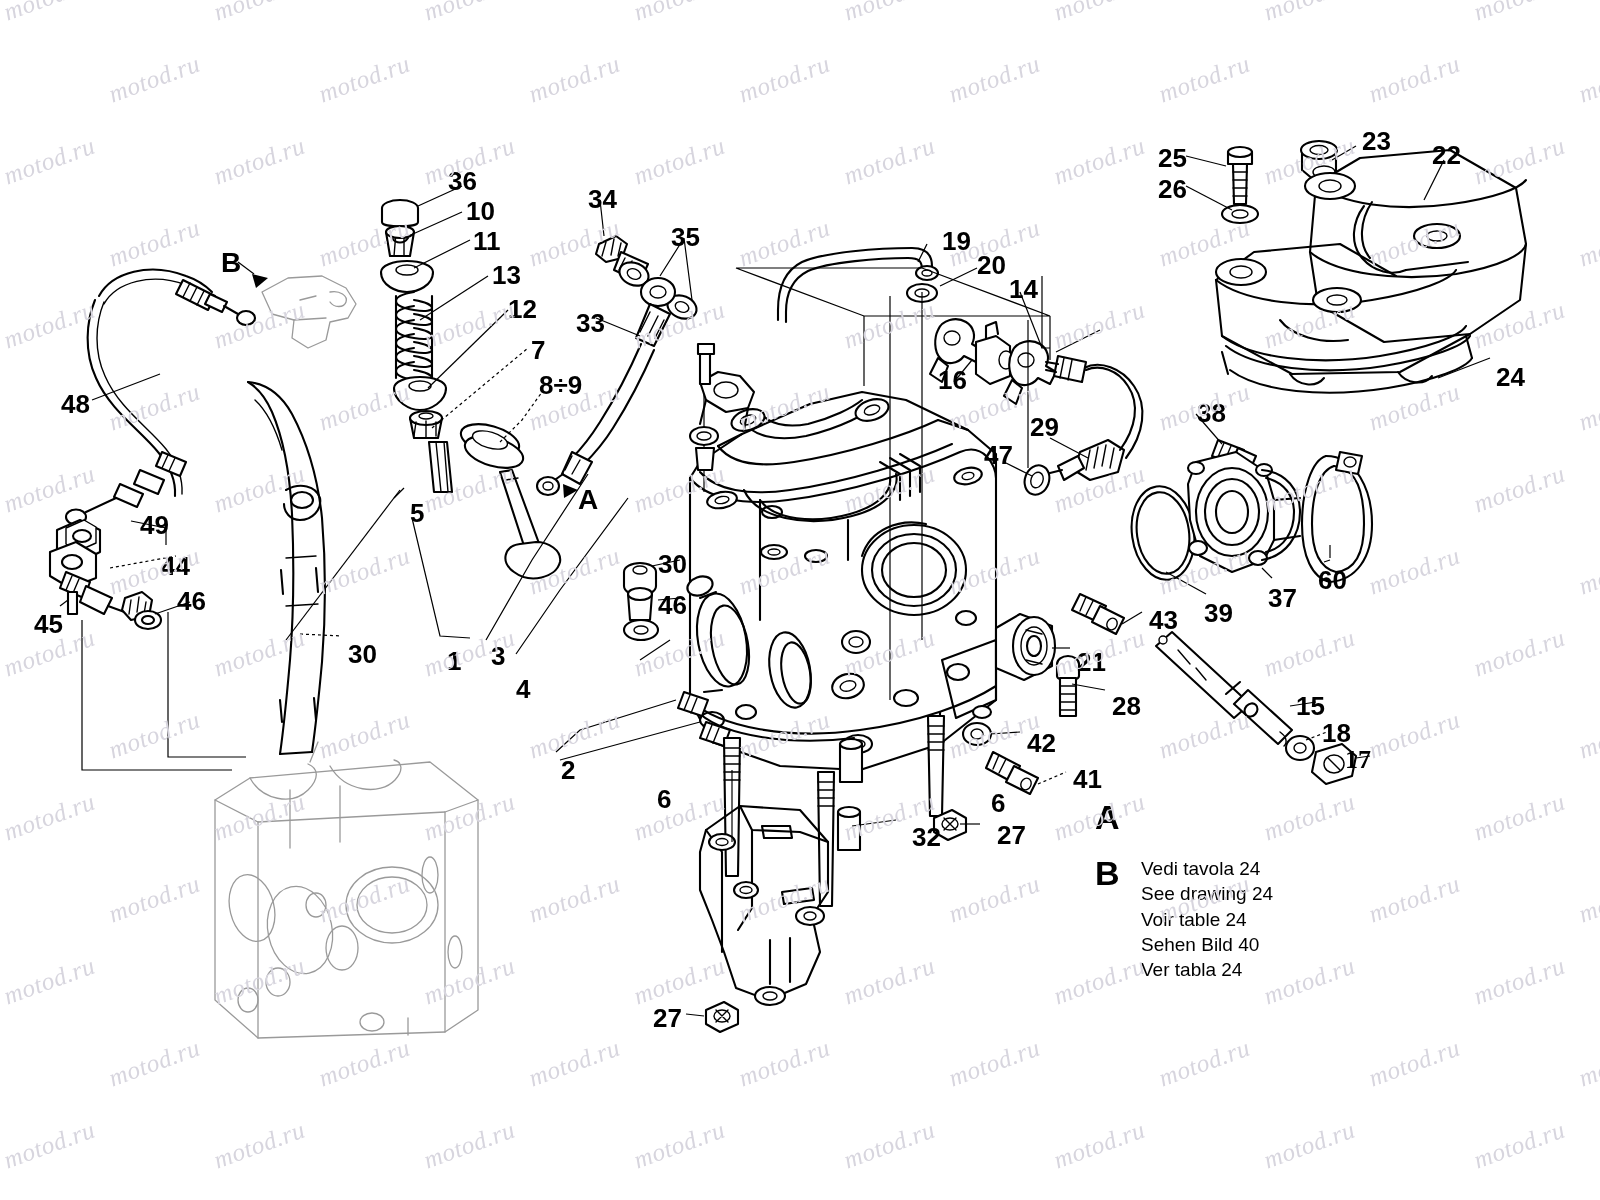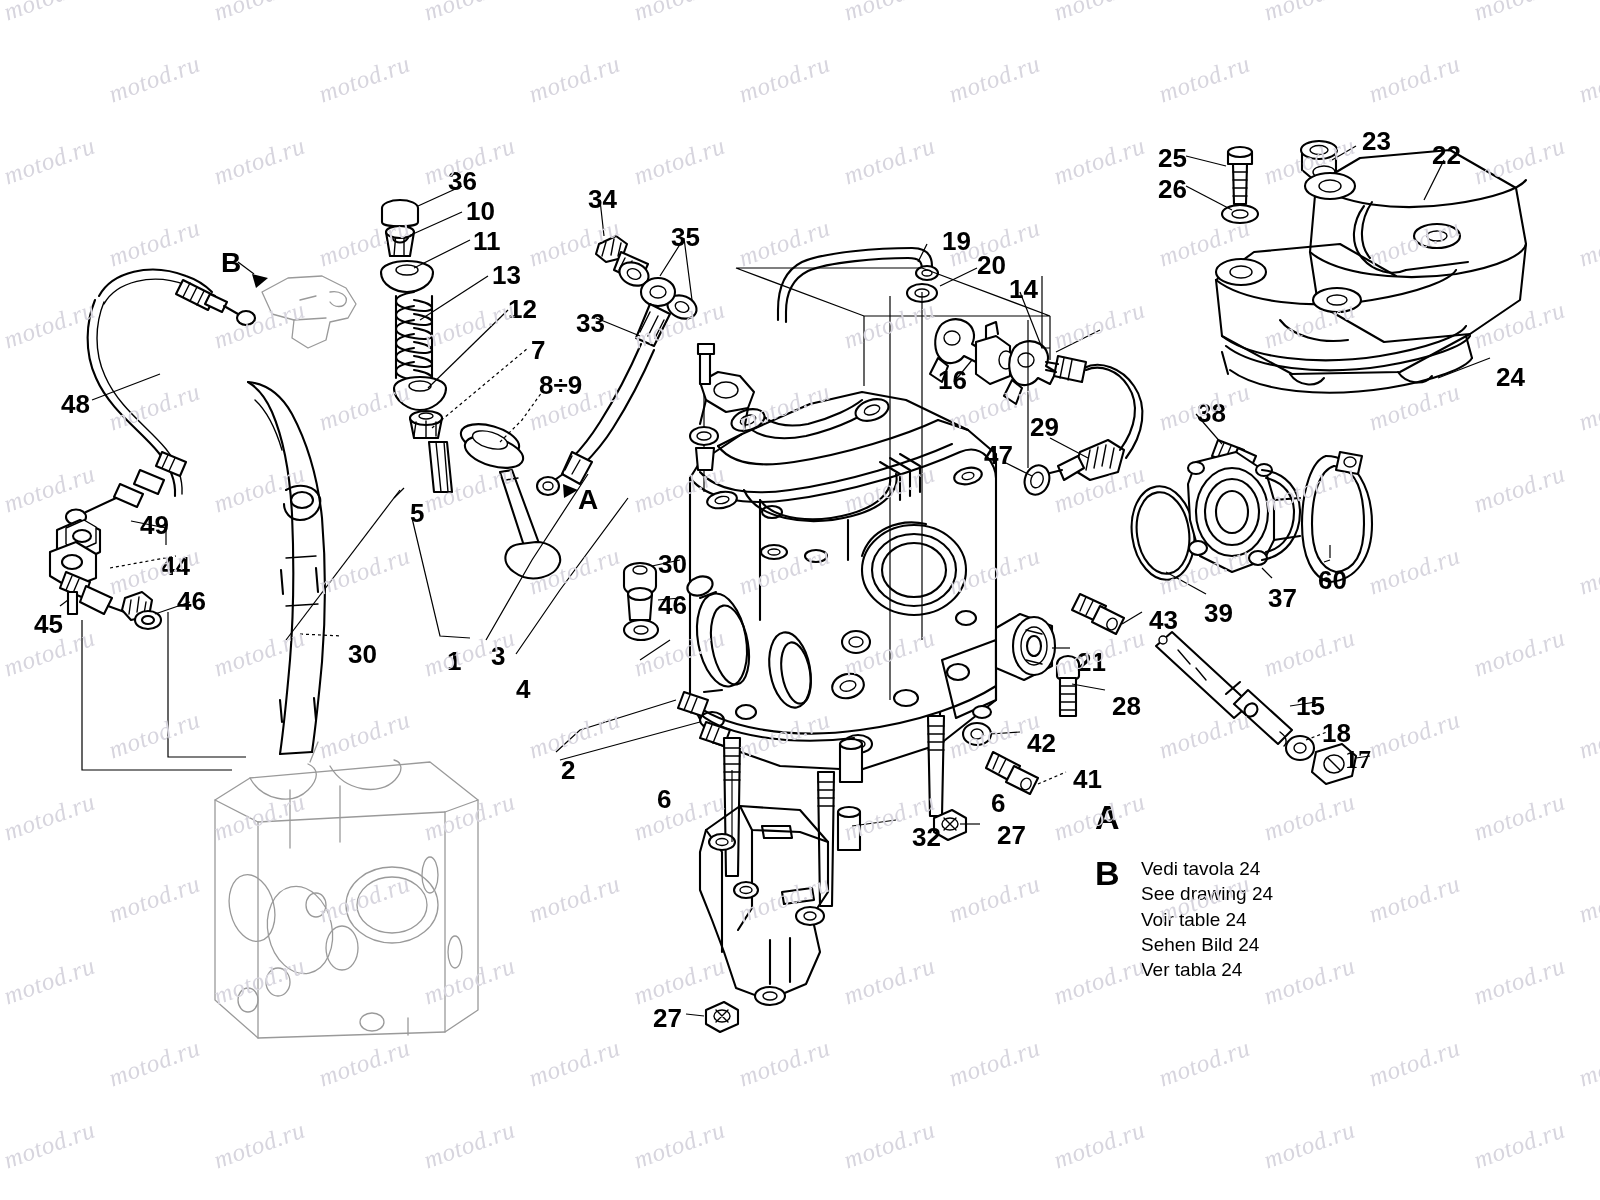--- a/index.html
+++ b/index.html
@@ -657,21 +657,21 @@
   <div id="legend">
       <div class="legend-block">
         <div class="legend-letter">A</div>
       </div>
       <div class="legend-block">
         <div class="legend-letter">B</div>
         <div class="legend-lines">
           <div>Vedi tavola 24</div>
           <div>See drawing 24</div>
           <div>Voir table 24</div>
-          <div>Sehen Bild 24</div>
+          <div>Sehen Bild 40</div>
           <div>Ver tabla 24</div>
         </div>
       </div>
     </div>
 
   <div id="watermark">
       <div class="wm" style="left: 0px; top: 0px;">motod.ru</div>
       <div class="wm" style="left: 210px; top: 0px;">motod.ru</div>
       <div class="wm" style="left: 420px; top: 0px;">motod.ru</div>
       <div class="wm" style="left: 630px; top: 0px;">motod.ru</div>

